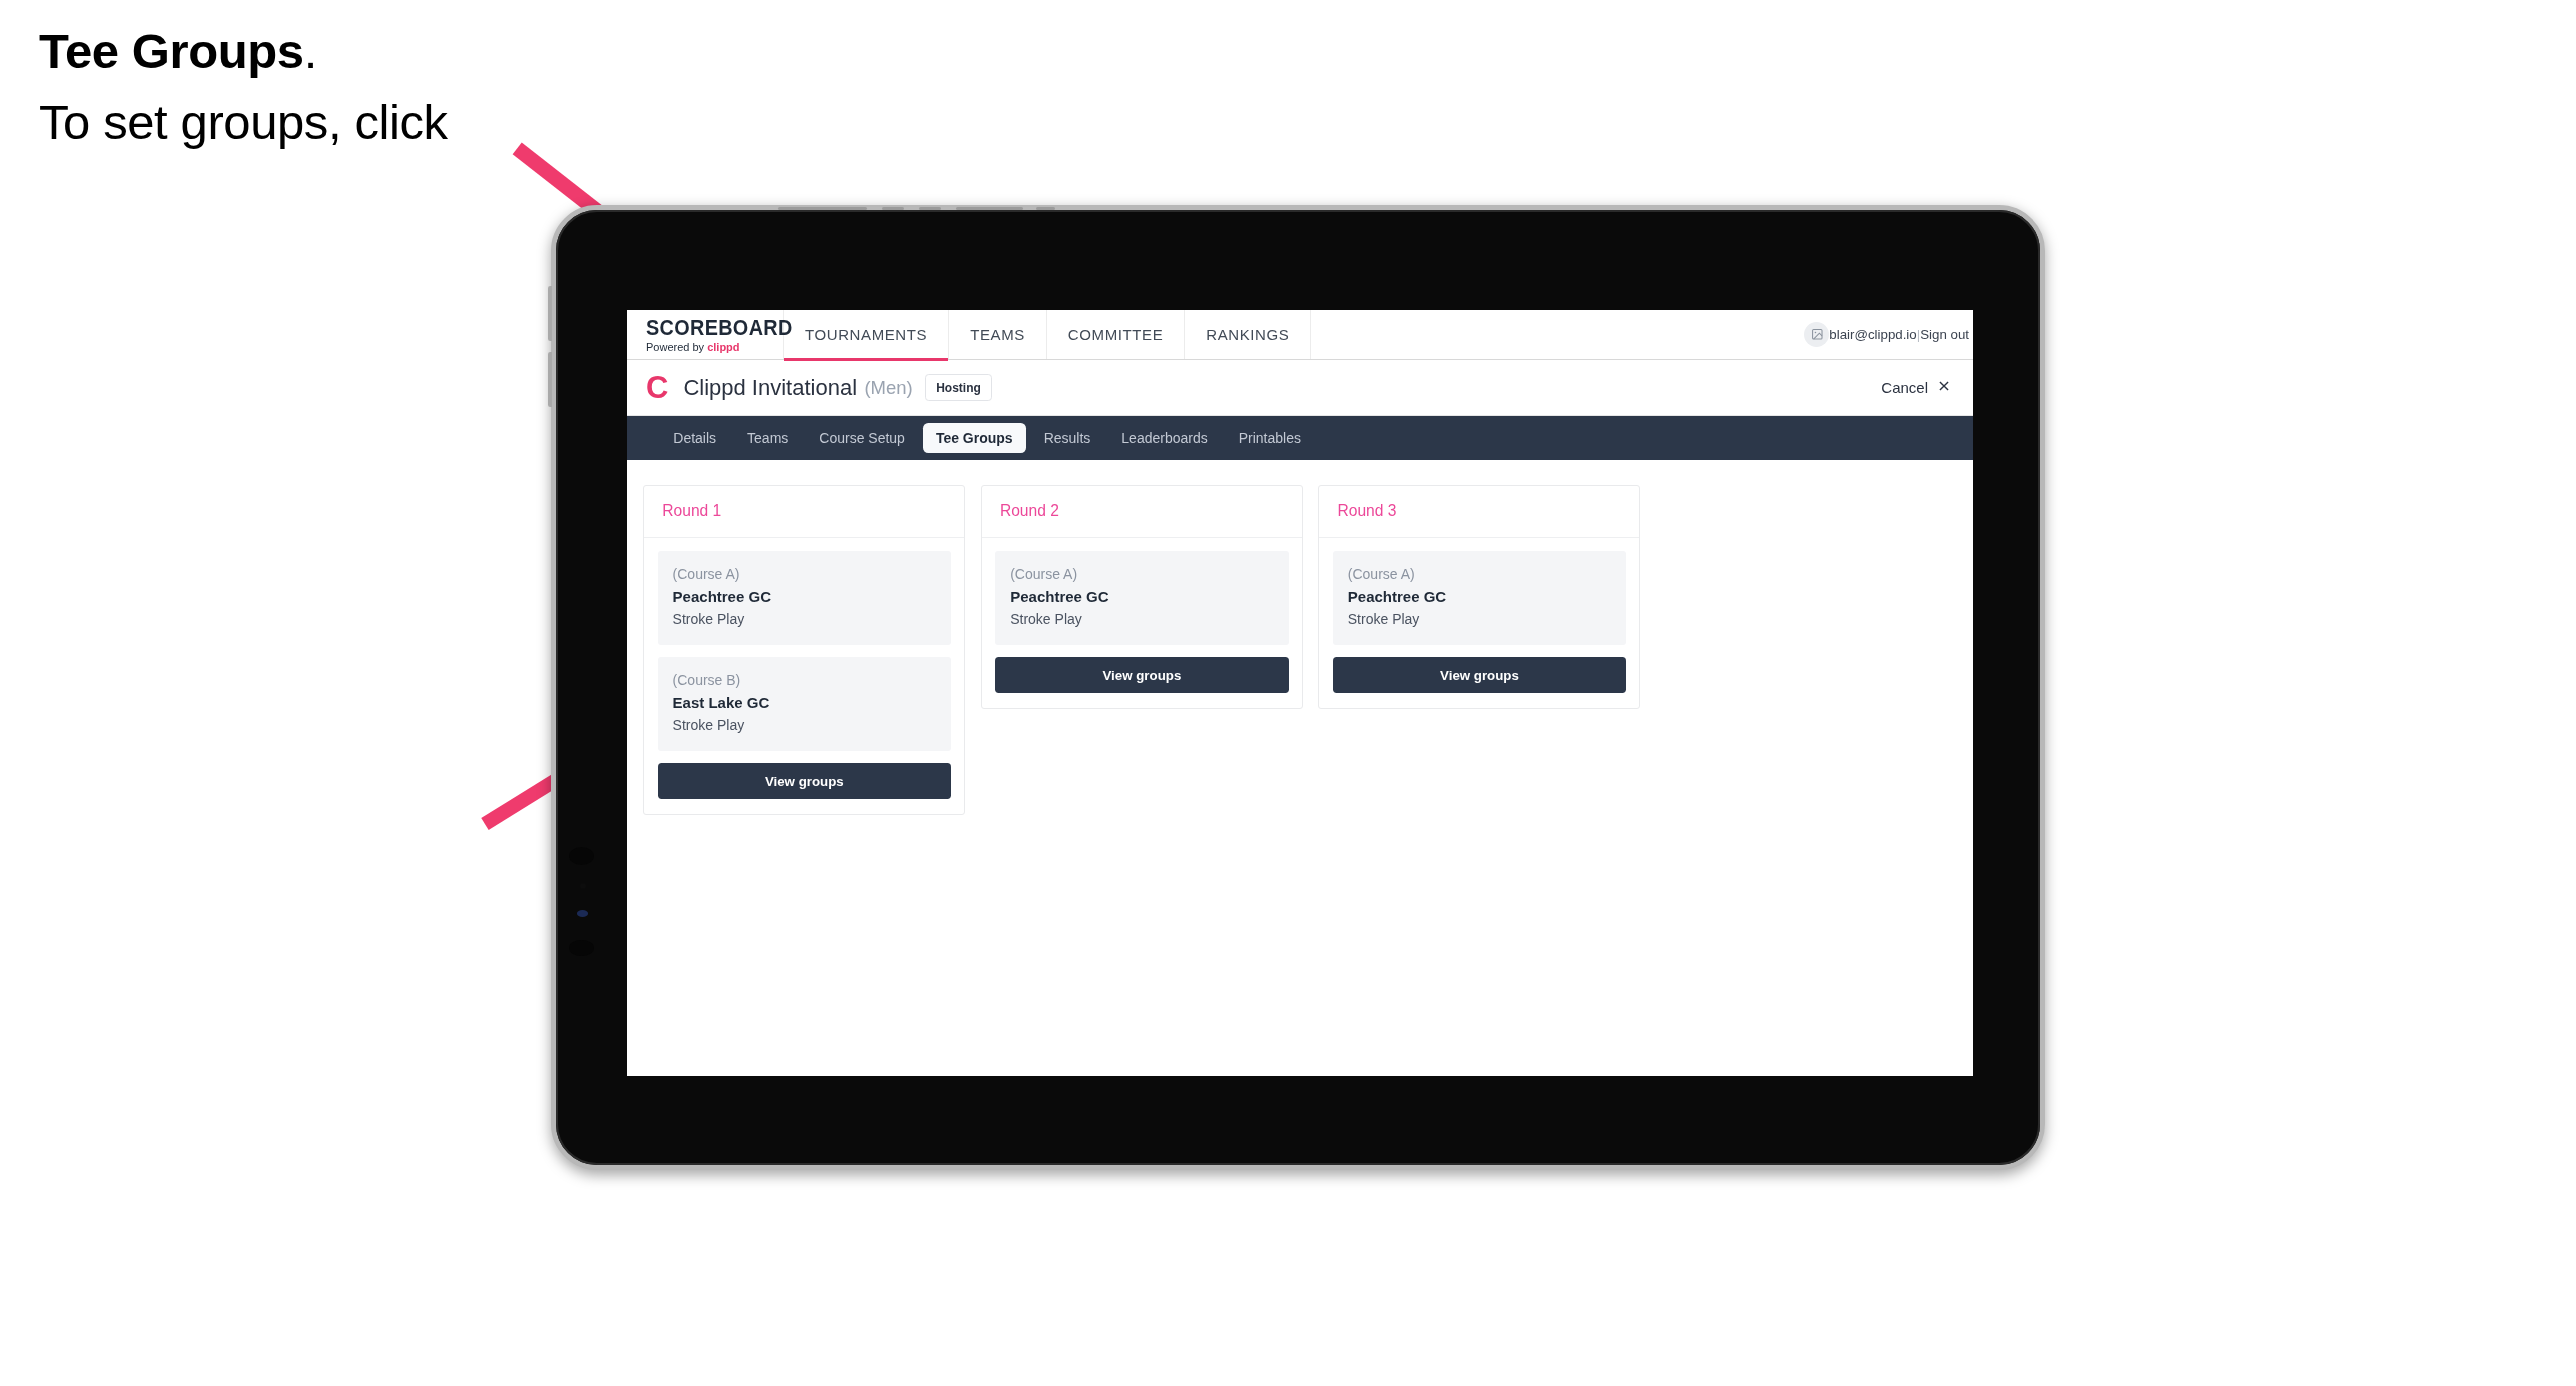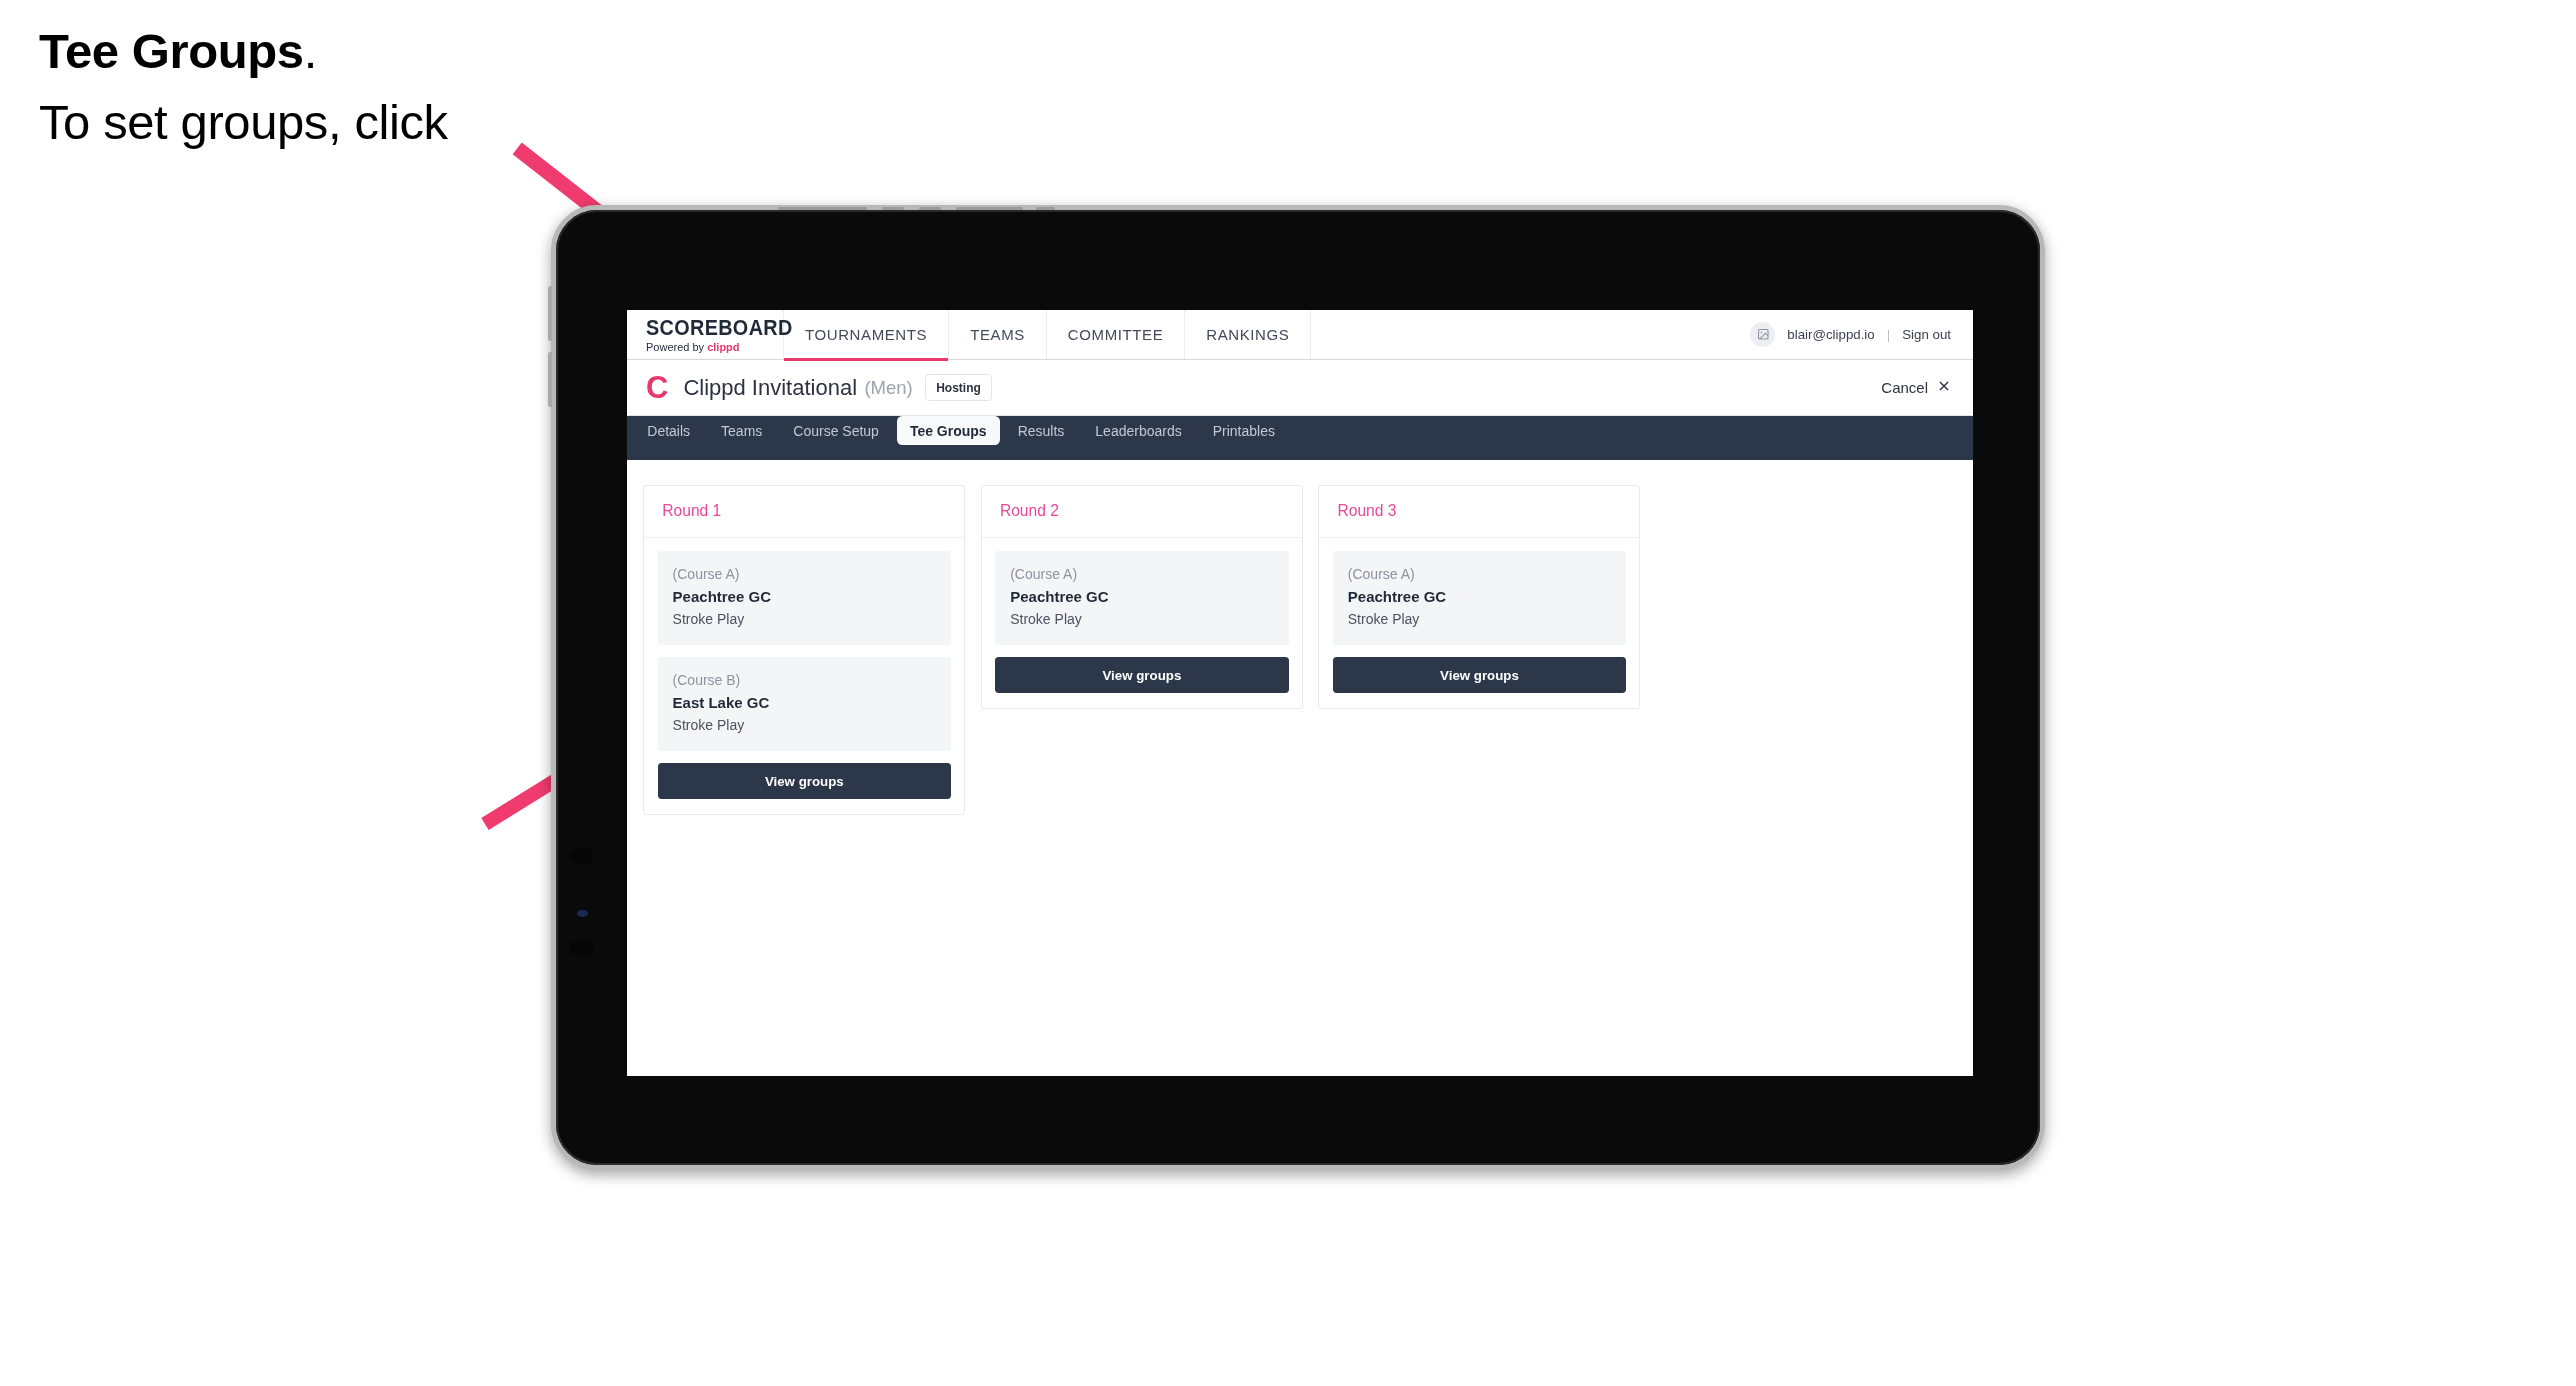--- a/index.html
+++ b/index.html
@@ -148,22 +148,21 @@
     left: 0; right: 0; bottom: -1.5px;
     height: 3px;
     background: #e8376b;
   }
 
   #topnav-spacer { flex: 1; }
 
   #user-block {
     display: flex;
     align-items: center;
-    gap: 12px;
-    padding-right: 22px;
+    padding-right: 4px;
     font-size: 13.3px;
     color: #3b4350;
   }
   #avatar {
     width: 25px; height: 25px;
     border-radius: 50%;
     background: #eceef1;
     display: flex; align-items: center; justify-content: center;
     color: #8b939e;
   }
@@ -211,22 +210,22 @@
   #cancel-block {
     display: flex; align-items: center; gap: 9px;
     font-size: 15px; color: #2b3240; cursor: pointer;
   }
 
   
   #tabstrip {
     height: 44px;
     background: #2c3749;
     display: flex;
-    align-items: flex-start;
-    padding-left: 7px;
+    align-items: center;
+    padding-left: 33px;
     gap: 4.4px;
   }
   .tab {
     font-size: 14px;
     color: #c3c9d4;
     padding: 6.7px 13.3px;
     border-radius: 5.2px;
     cursor: pointer;
     white-space: nowrap;
   }

